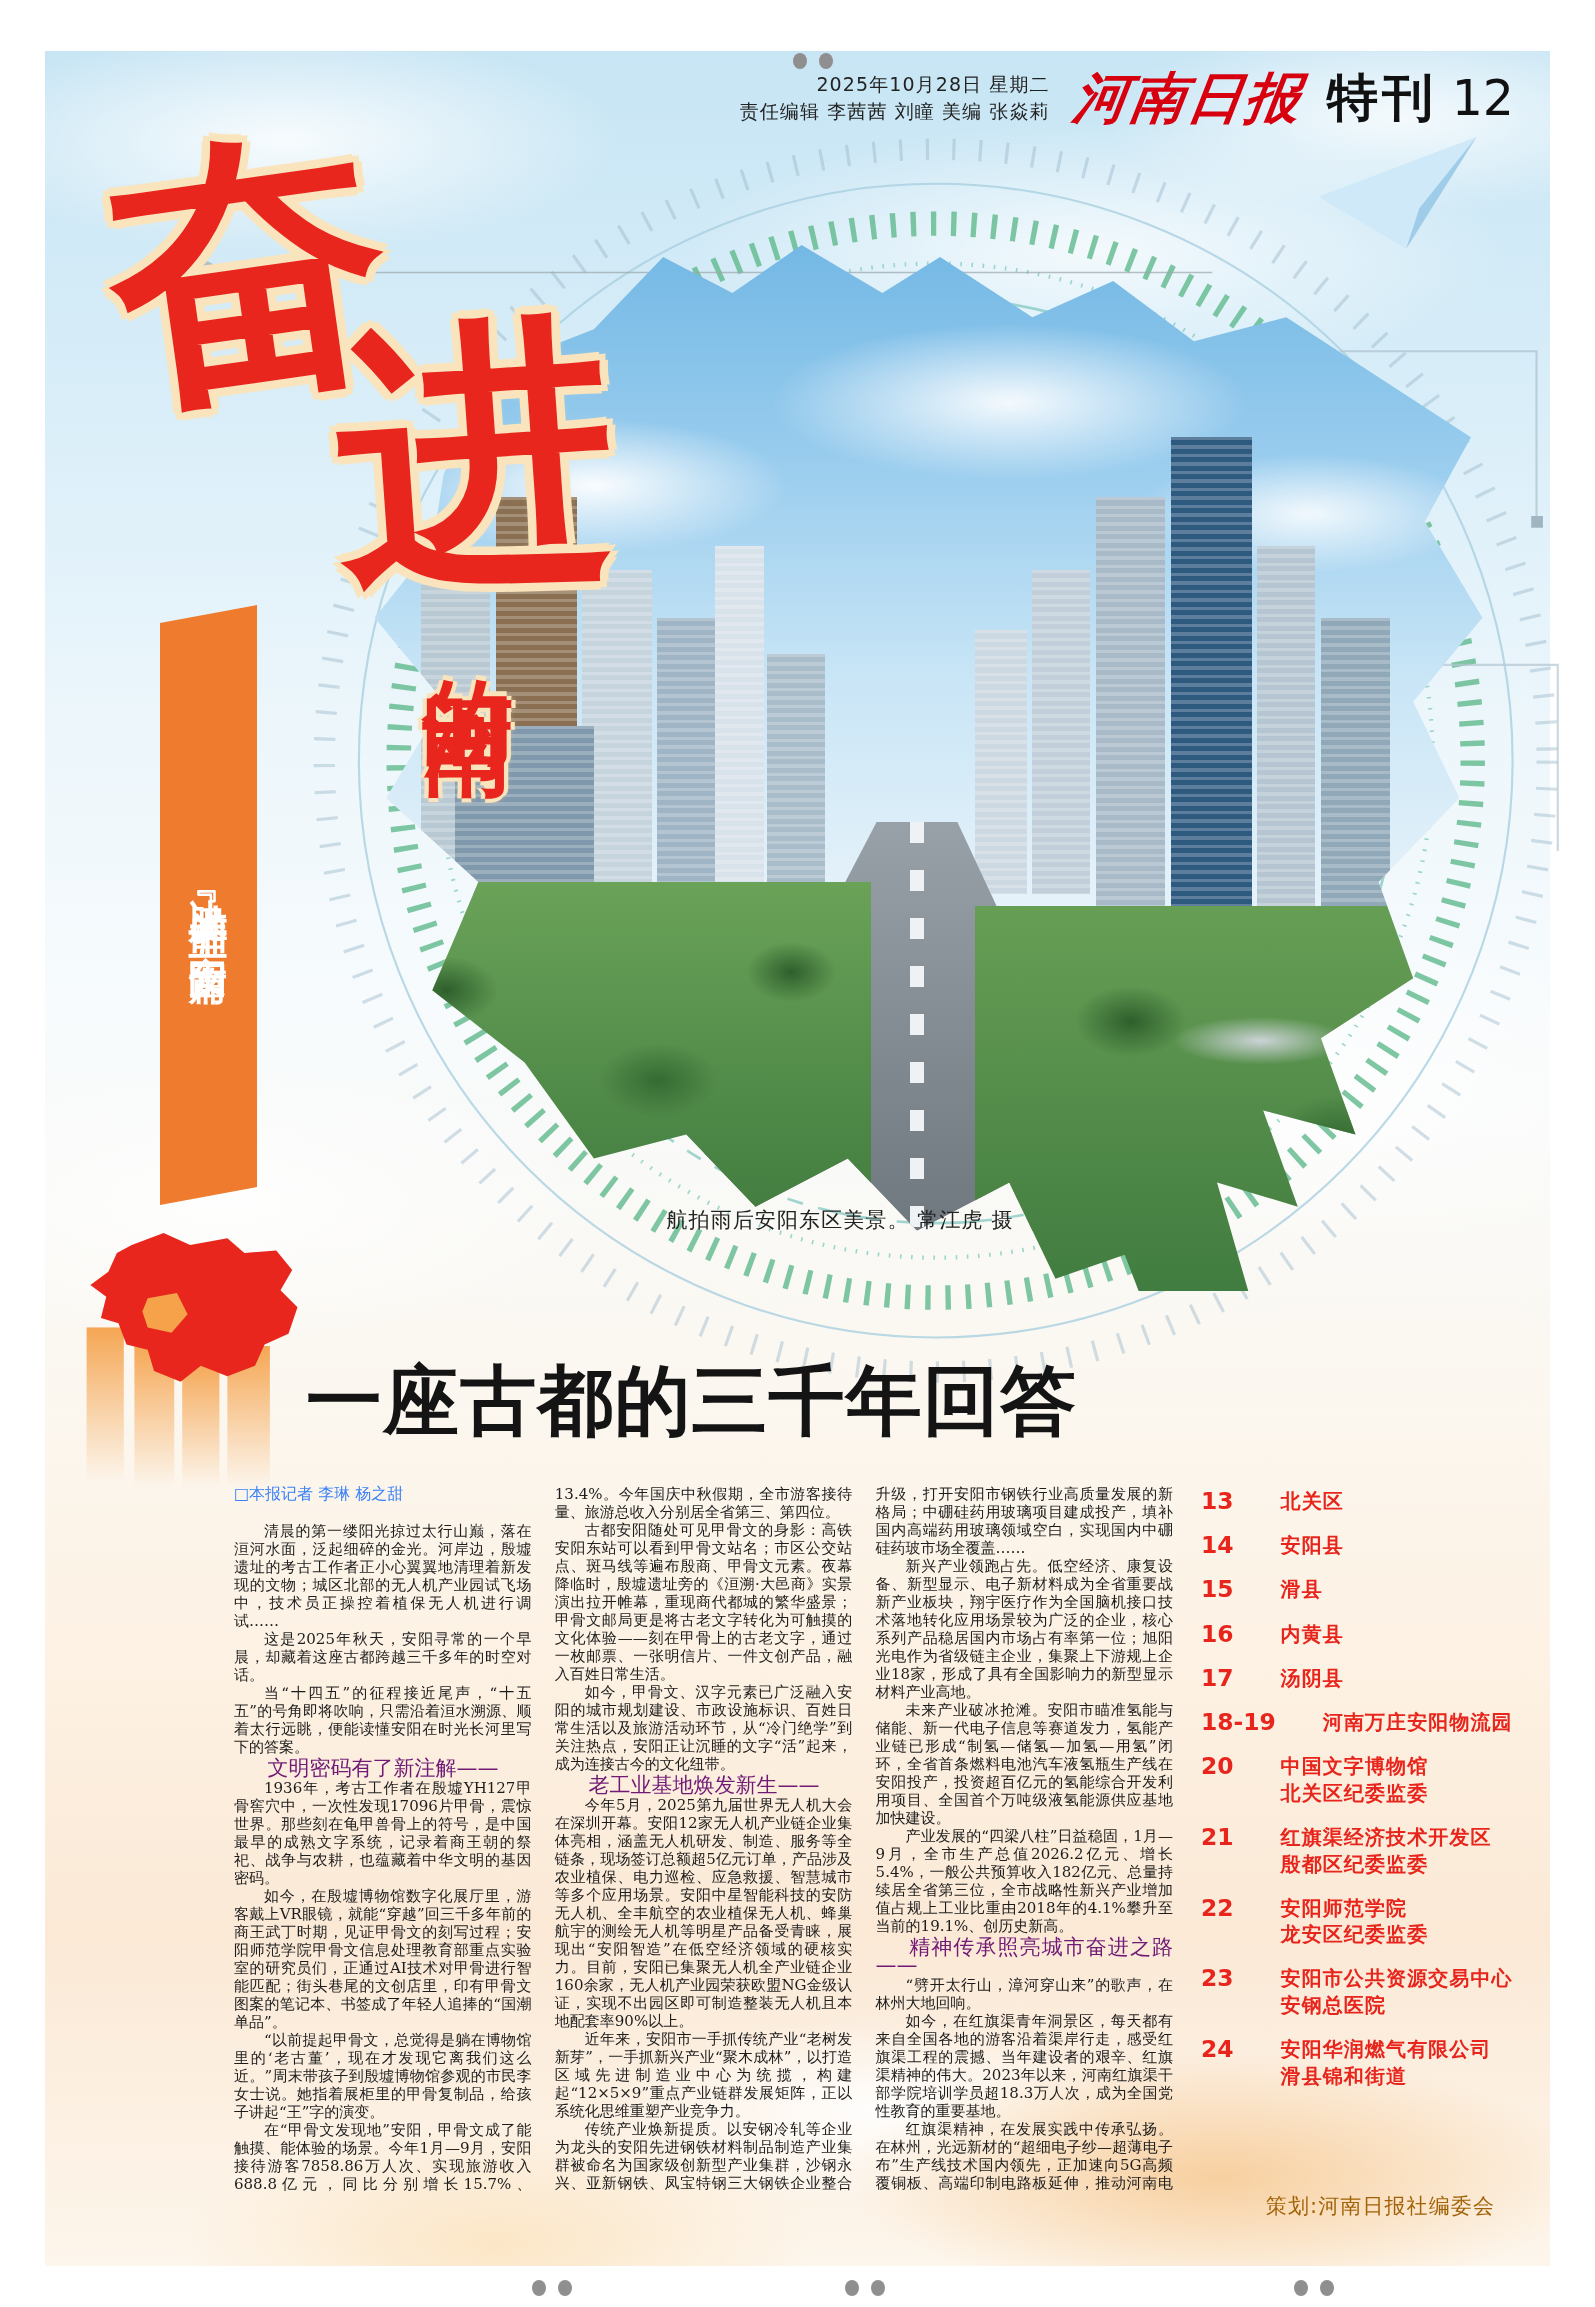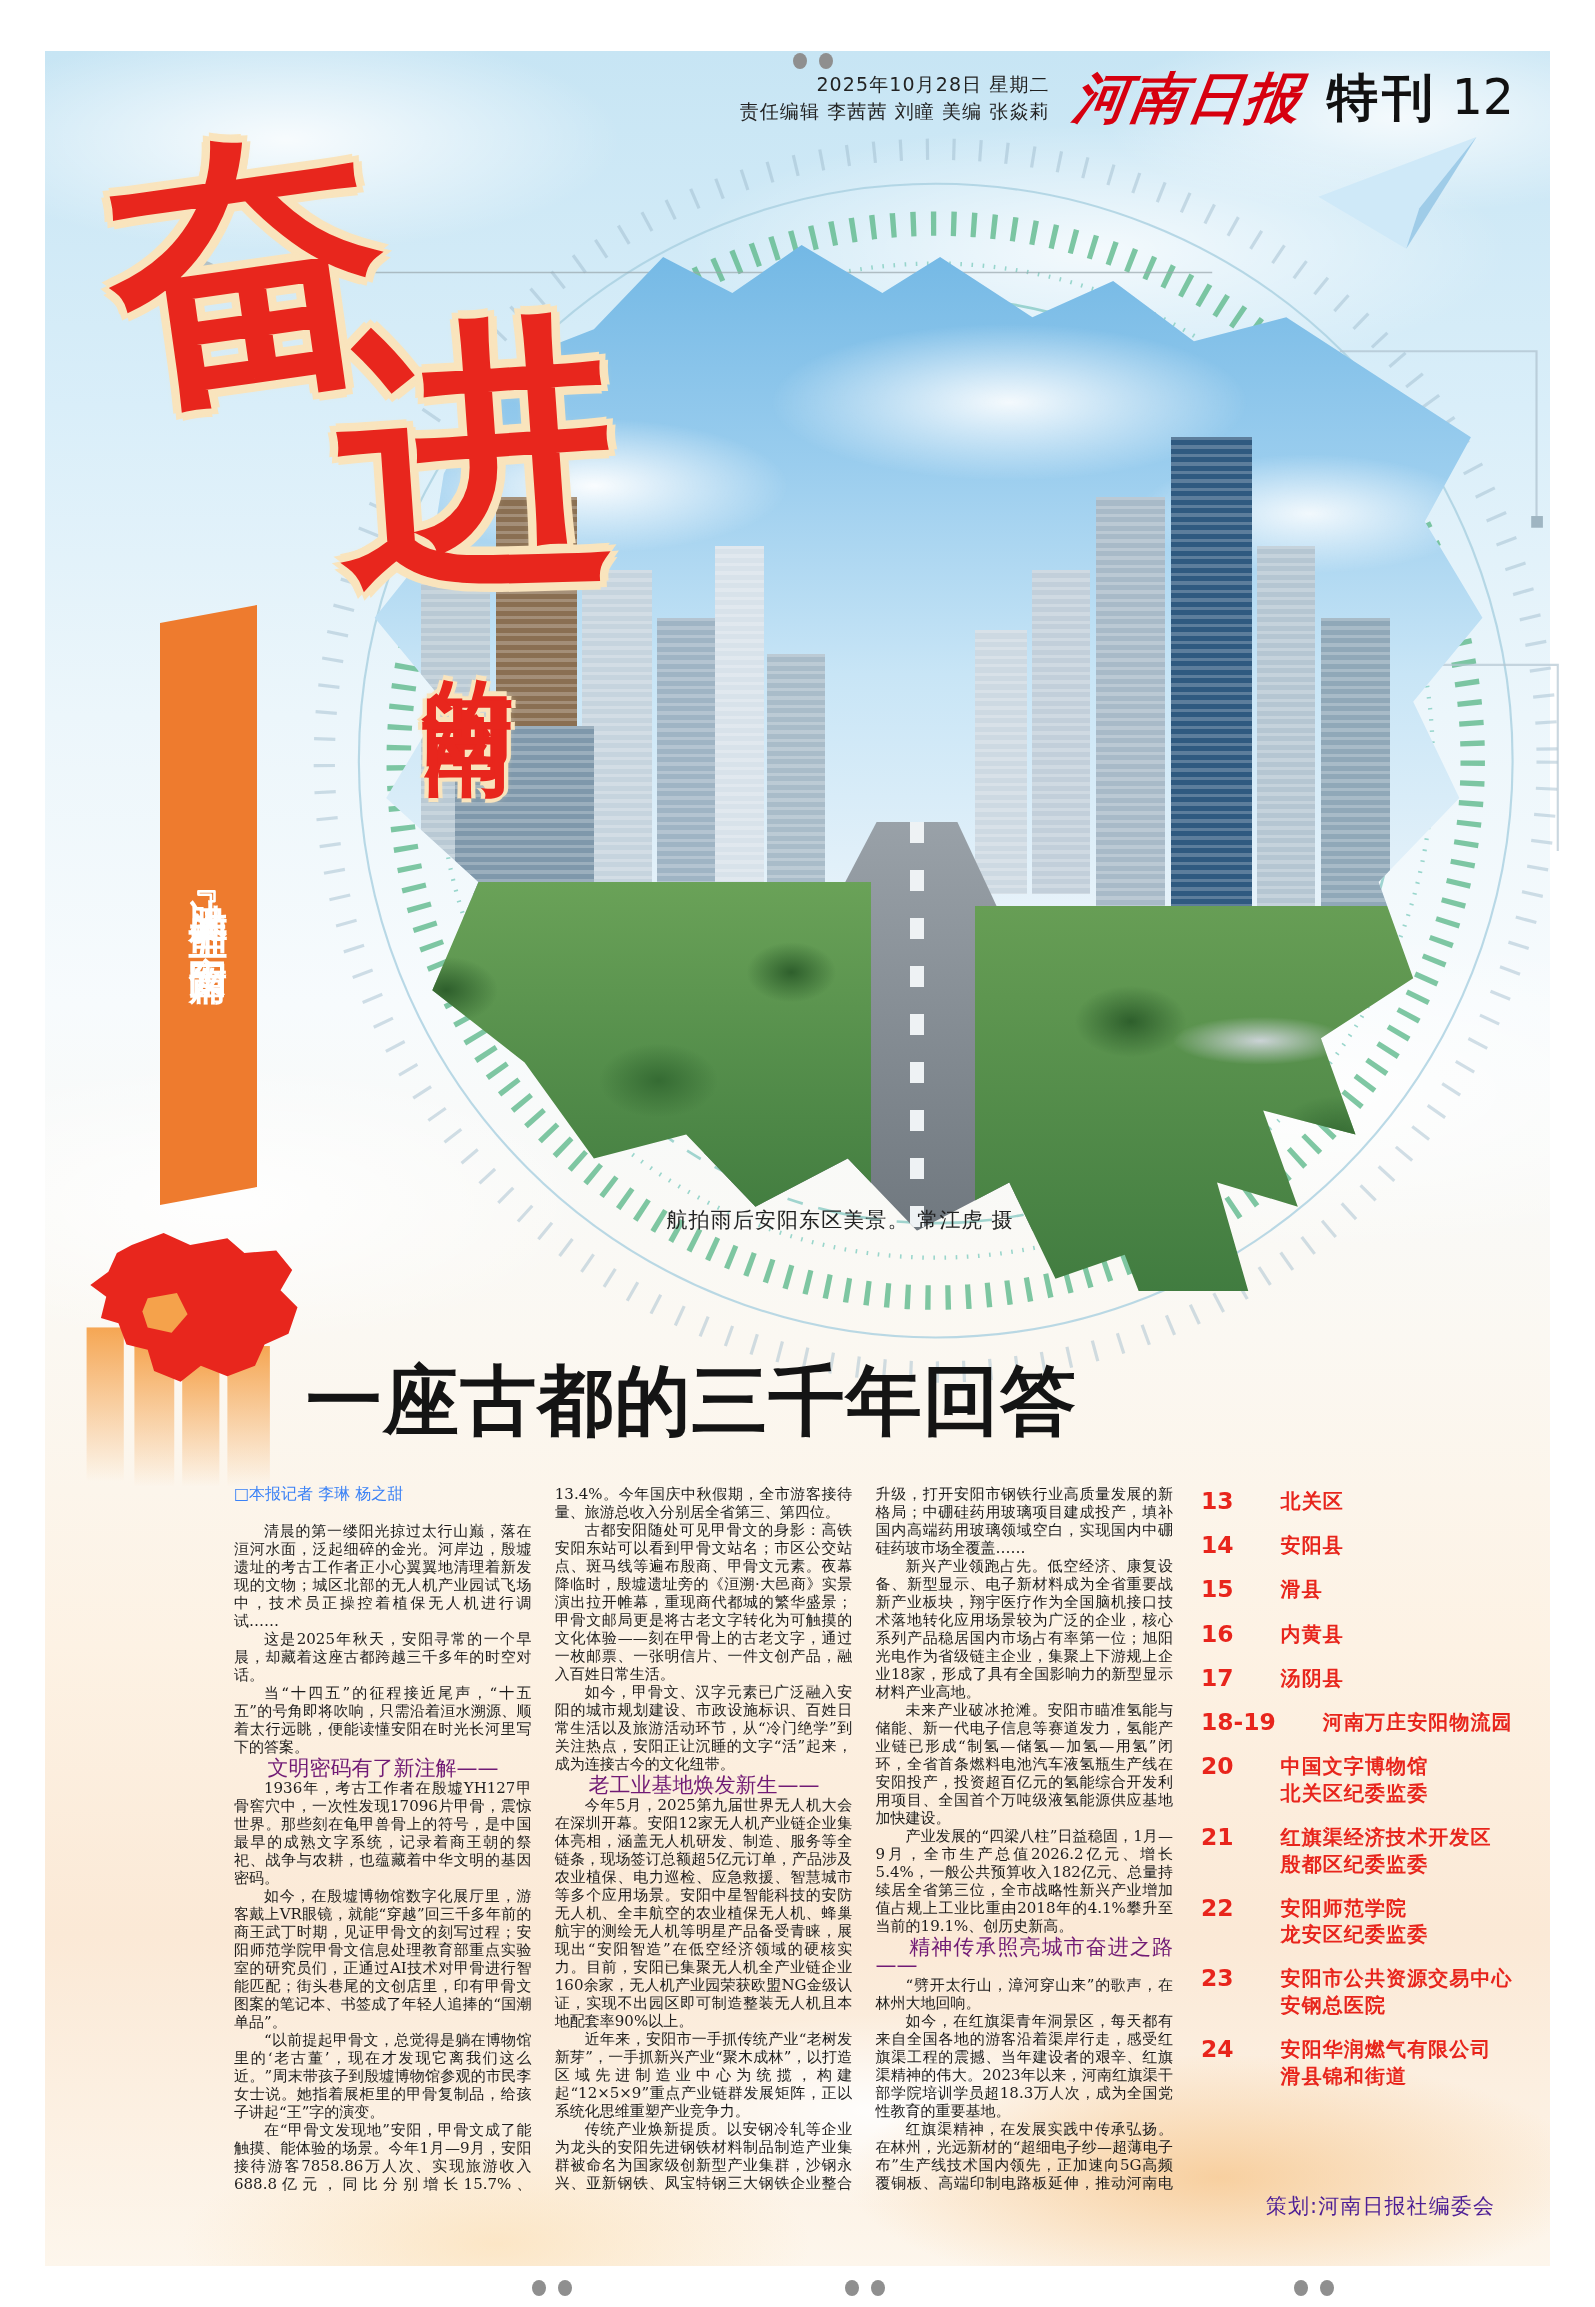--- a/index.html
+++ b/index.html
@@ -19,21 +19,21 @@
       radial-gradient(436px 160px at 30% 99%, rgba(251,220,174,.6), transparent 72%),
       radial-gradient(372px 138px at 55% 93%, rgba(255,255,255,.9), transparent 70%),
       linear-gradient(180deg,#c7e5f4 0%,#d9eef9 16%,#ecf6fb 30%,#f7fbfd 43%,
                       #fbf8f2 58%,#fdf2e4 72%,#fbe9d6 85%,#fdf6ec 100%);}
 
   
   .header{position:absolute;top:54px;right:81px;display:flex;align-items:center;gap:24.5px;margin-top:16px;}
   .hd-lines{text-align:right;color:#222;font-size:19px;line-height:26.6px;letter-spacing:1.1px;}
   .masthead{color:#d6000f;font-size:55px;font-weight:bold;font-style:italic;
             transform:skewX(-8deg);letter-spacing:2.1px;line-height:1;}
-  .section-wrap{display:flex;align-items:center;gap:14px;color:#111;}
+  .section-wrap{display:flex;align-items:flex-end;gap:14px;color:#111;}
   .section{font-size:51px;font-weight:900;letter-spacing:4.3px;line-height:1;}
   .pageno{font-size:49px;line-height:1;}
 
   .dotpair{position:absolute;display:flex;gap:11.7px;}
   .dotpair span{width:14px;height:16px;border-radius:50%;background:#8f8f8f;display:block;}
 
   
   .deco{position:absolute;left:0;top:0;pointer-events:none;}
 
   
@@ -100,21 +100,21 @@
     font-size:21px;margin:3.2px 0 2.1px 0;text-indent:1.6em;color:#701a75;}
 
   
   .sidebar{position:absolute;left:1201px;top:1488px;width:362px;color:#e8251c;}
   .sb-item{display:flex;gap:47px;margin-bottom:17.6px;}
   .sb-num{font-family:"DejaVu Sans","Liberation Sans",sans-serif;font-weight:900;
     font-size:23.4px;line-height:26.6px;white-space:nowrap;}
   .sb-label{font-family:"DejaVu Sans","Liberation Sans",sans-serif;font-weight:700;font-size:20px;}
   .sb-label div{line-height:26.6px;letter-spacing:1.1px;}
 
-  .credit{position:absolute;right:100px;top:2192px;color:#4c1d95;font-size:21px;
+  .credit{position:absolute;right:100px;top:2192px;color:#a16207;font-size:21px;
     font-family:"DejaVu Sans","Liberation Sans",sans-serif;letter-spacing:1.1px;}
 </style>
 </head>
 <body>
 
 <div class="canvas"></div>
 
 <div class="dotpair" style="left:793px;top:53px;">
   <span></span>
     <span></span>

